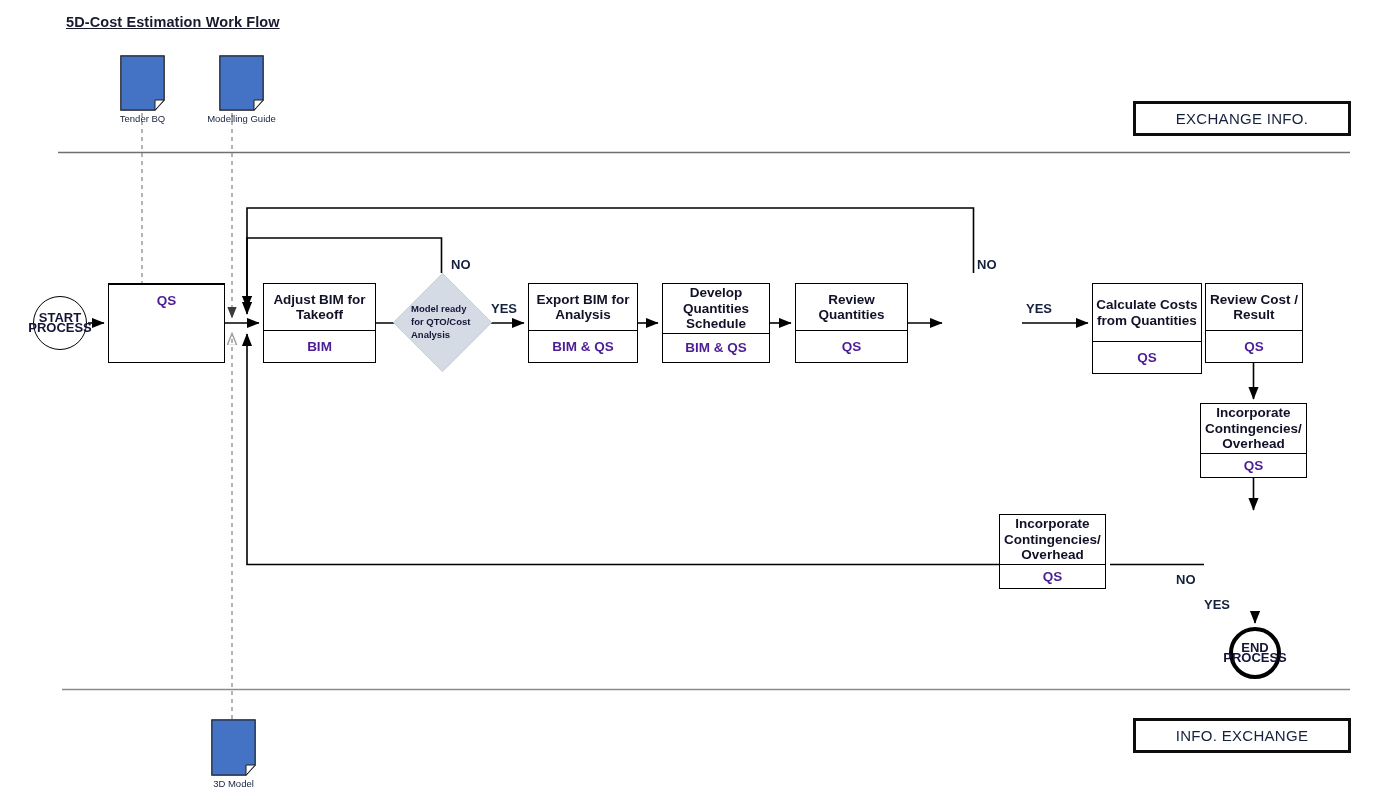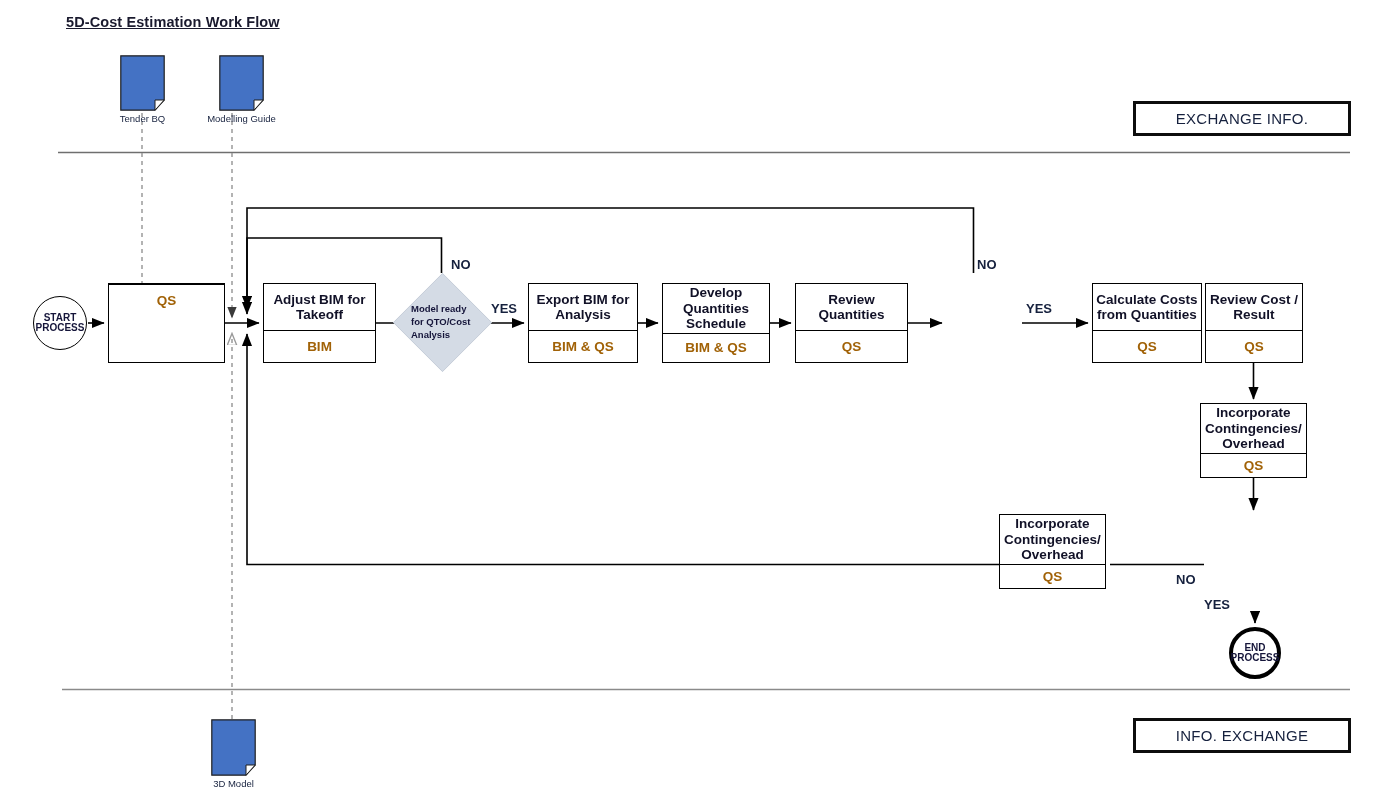--- a/index.html
+++ b/index.html
@@ -74,35 +74,35 @@
     box-sizing: border-box;
   }
   .pb-role {
     border-top: 1.6px solid #000000;
     display: flex;
     align-items: center;
     justify-content: center;
     text-align: center;
     font-size: 13.5px;
     font-weight: bold;
-    color: #a16207;
+    color: #4c1d95;
     box-sizing: border-box;
   }
 
   #box-establish   { left: 108px;  top: 283px; width: 117px; height: 80px; }
   #box-establish .pb-role { height: 32px; }
   #box-adjust      { left: 263px;  top: 283px; width: 113px; height: 80px; }
   #box-adjust .pb-role { height: 32px; }
   #box-export      { left: 528px;  top: 283px; width: 110px; height: 80px; }
   #box-export .pb-role { height: 32px; }
   #box-develop     { left: 662px;  top: 283px; width: 108px; height: 80px; }
   #box-develop .pb-role { height: 32px; }
   #box-review-qty  { left: 795px;  top: 283px; width: 113px; height: 80px; }
   #box-review-qty .pb-role { height: 32px; }
-  #box-calc        { left: 1092px; top: 283px; width: 110px; height: 80px; }
+  #box-calc        { left: 1092px; top: 283px; width: 110px; height: 91px; }
   #box-calc .pb-role { height: 32px; }
   #box-review-cost { left: 1205px; top: 283px; width: 98px;  height: 80px; }
   #box-review-cost .pb-role { height: 32px; }
   #box-incorp-a    { left: 1200px; top: 403px; width: 107px; height: 75px; }
   #box-incorp-a .pb-role { height: 27px; }
   #box-incorp-b    { left: 999px;  top: 514px; width: 107px; height: 75px; }
   #box-incorp-b .pb-role { height: 27px; }
 
   
   .decision {
@@ -142,21 +142,21 @@
 
   
   .terminator {
     position: absolute;
     border-radius: 50%;
     background: #ffffff;
     display: flex;
     align-items: center;
     justify-content: center;
     text-align: center;
-    font-size: 10px;
+    font-size: 13px;
     font-weight: bold;
     color: #15153a;
     line-height: 10px;
     box-sizing: border-box;
   }
   #term-start { left: 33px; top: 296px; width: 54px; height: 54px; border: 1.8px solid #000; }
   #term-end   { left: 1229px; top: 627px; width: 52px; height: 52px; border: 4px solid #000; }
 
   
   .doc-shape {

